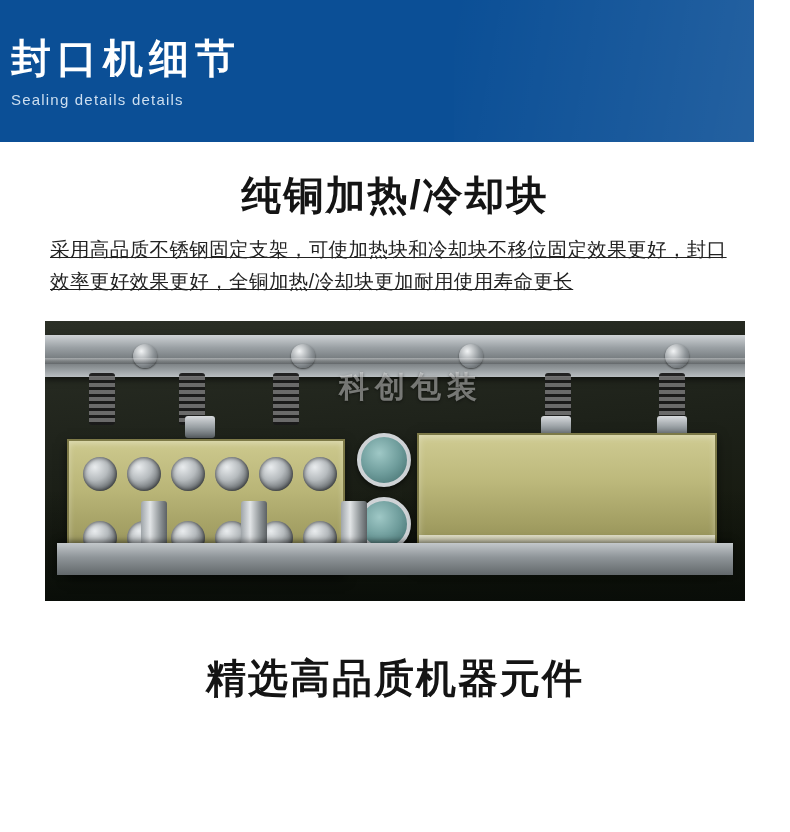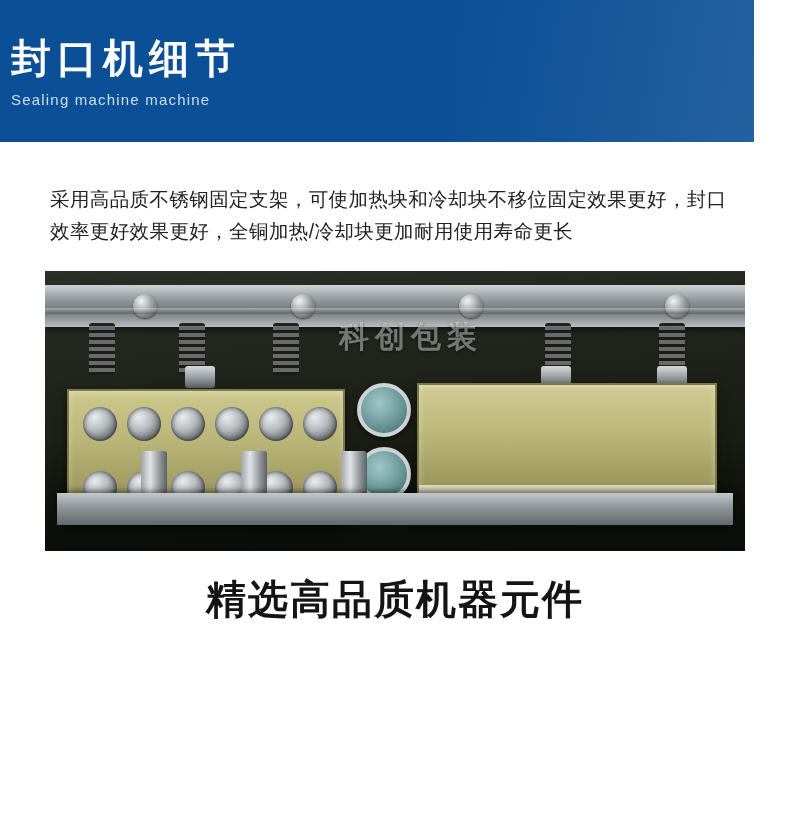--- a/index.html
+++ b/index.html
@@ -70,21 +70,21 @@
   }
   .section-body {
     color: #222222;
     font-size: 19.5px;
     line-height: 1.62;
     letter-spacing: 0.4px;
     text-align: left;
   }
 
   #section-one { padding-top: 28px; }
-  #section-one .section-body { margin-top: 14px; padding: 0 6px; }
+  #section-one .section-body { margin-top: 14px; padding: 0 6px; text-decoration: underline; }
 
   
   .photo-wrap {
     position: relative;
     width: 700px;
     height: 280px;
     margin: 24px auto 0 auto;
     overflow: hidden;
     background: #0d0f0c;
   }
@@ -210,34 +210,35 @@
     text-align: center;
     color: rgba(255,255,255,0.42);
     font-size: 30px;
     letter-spacing: 6px;
     font-weight: bold;
     text-shadow: 0 1px 3px rgba(0,0,0,0.5);
     pointer-events: none;
     margin-left: 32px;
   }
 
-  #section-two { padding-top: 23px; }
+  #section-two { padding-top: 52px; }
   #section-two .section-body { margin-top: 16px; padding: 0 6px; }
 </style>
 </head>
 <body>
 
 <div class="page">
 
   <div class="banner">
     <div class="banner-title">封口机细节</div>
-    <div class="banner-subtitle">Sealing machine machine</div>
+    <div class="banner-subtitle">Sealing details details</div>
   </div>
 
   <div class="section" id="section-one">
+    <div class="section-heading">纯铜加热/冷却块</div>
     <div class="section-body">采用高品质不锈钢固定支架，可使加热块和冷却块不移位固定效果更好，封口效率更好效果更好，全铜加热/冷却块更加耐用使用寿命更长</div>
   </div>
 
   <div class="photo-wrap">
     <div class="photo"></div>
 
     <div class="rail">
       <div class="rail-bolt" style="left:88px"></div>
       <div class="rail-bolt" style="left:246px"></div>
       <div class="rail-bolt" style="left:414px"></div>

